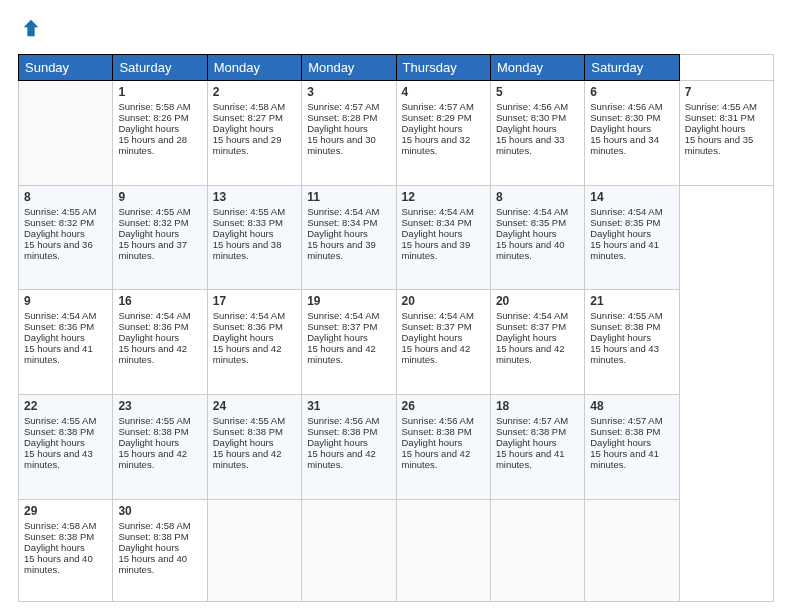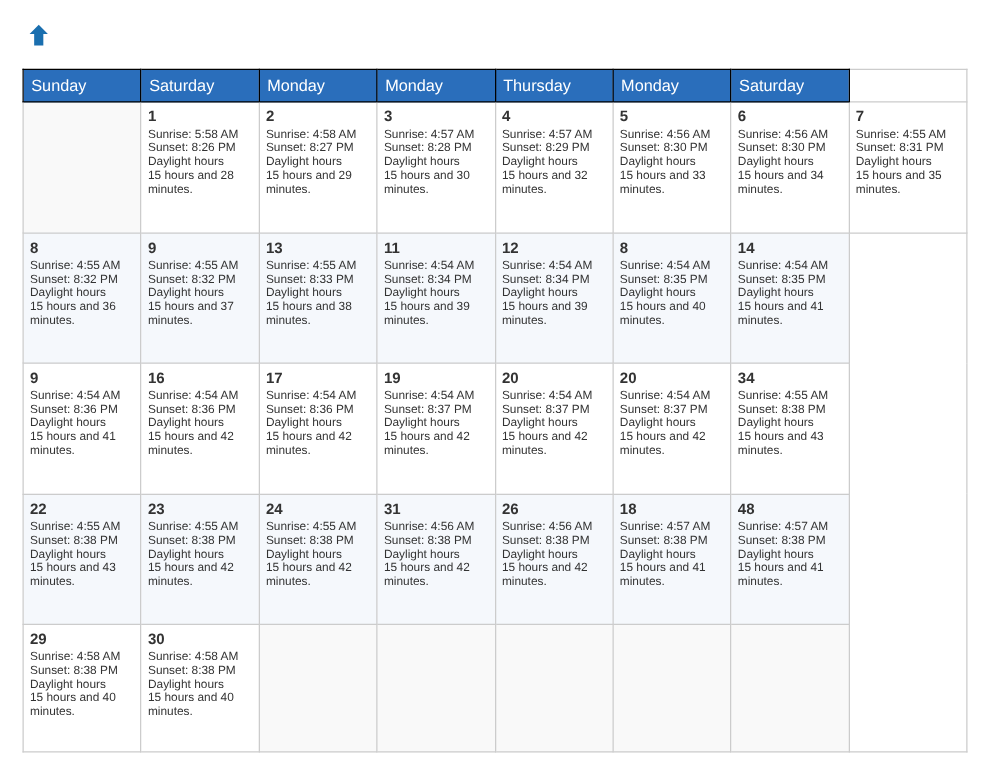--- a/index.html
+++ b/index.html
@@ -150,21 +150,21 @@
           <td><span class="day-number">8</span><span>Sunrise: 4:54 AM<br>Sunset: 8:35 PM<br>Daylight hours<br>15 hours and 40 minutes.</span></td>
           <td><span class="day-number">14</span><span>Sunrise: 4:54 AM<br>Sunset: 8:35 PM<br>Daylight hours<br>15 hours and 41 minutes.</span></td>
         </tr>
         <tr>
           <td><span class="day-number">9</span><span>Sunrise: 4:54 AM<br>Sunset: 8:36 PM<br>Daylight hours<br>15 hours and 41 minutes.</span></td>
           <td><span class="day-number">16</span><span>Sunrise: 4:54 AM<br>Sunset: 8:36 PM<br>Daylight hours<br>15 hours and 42 minutes.</span></td>
           <td><span class="day-number">17</span><span>Sunrise: 4:54 AM<br>Sunset: 8:36 PM<br>Daylight hours<br>15 hours and 42 minutes.</span></td>
           <td><span class="day-number">19</span><span>Sunrise: 4:54 AM<br>Sunset: 8:37 PM<br>Daylight hours<br>15 hours and 42 minutes.</span></td>
           <td><span class="day-number">20</span><span>Sunrise: 4:54 AM<br>Sunset: 8:37 PM<br>Daylight hours<br>15 hours and 42 minutes.</span></td>
           <td><span class="day-number">20</span><span>Sunrise: 4:54 AM<br>Sunset: 8:37 PM<br>Daylight hours<br>15 hours and 42 minutes.</span></td>
-          <td><span class="day-number">34</span><span>Sunrise: 4:55 AM<br>Sunset: 8:38 PM<br>Daylight hours<br>15 hours and 43 minutes.</span></td>
+          <td><span class="day-number">21</span><span>Sunrise: 4:55 AM<br>Sunset: 8:38 PM<br>Daylight hours<br>15 hours and 43 minutes.</span></td>
         </tr>
         <tr>
           <td><span class="day-number">22</span><span>Sunrise: 4:55 AM<br>Sunset: 8:38 PM<br>Daylight hours<br>15 hours and 43 minutes.</span></td>
           <td><span class="day-number">23</span><span>Sunrise: 4:55 AM<br>Sunset: 8:38 PM<br>Daylight hours<br>15 hours and 42 minutes.</span></td>
           <td><span class="day-number">24</span><span>Sunrise: 4:55 AM<br>Sunset: 8:38 PM<br>Daylight hours<br>15 hours and 42 minutes.</span></td>
           <td><span class="day-number">31</span><span>Sunrise: 4:56 AM<br>Sunset: 8:38 PM<br>Daylight hours<br>15 hours and 42 minutes.</span></td>
           <td><span class="day-number">26</span><span>Sunrise: 4:56 AM<br>Sunset: 8:38 PM<br>Daylight hours<br>15 hours and 42 minutes.</span></td>
           <td><span class="day-number">18</span><span>Sunrise: 4:57 AM<br>Sunset: 8:38 PM<br>Daylight hours<br>15 hours and 41 minutes.</span></td>
           <td><span class="day-number">48</span><span>Sunrise: 4:57 AM<br>Sunset: 8:38 PM<br>Daylight hours<br>15 hours and 41 minutes.</span></td>
         </tr>

